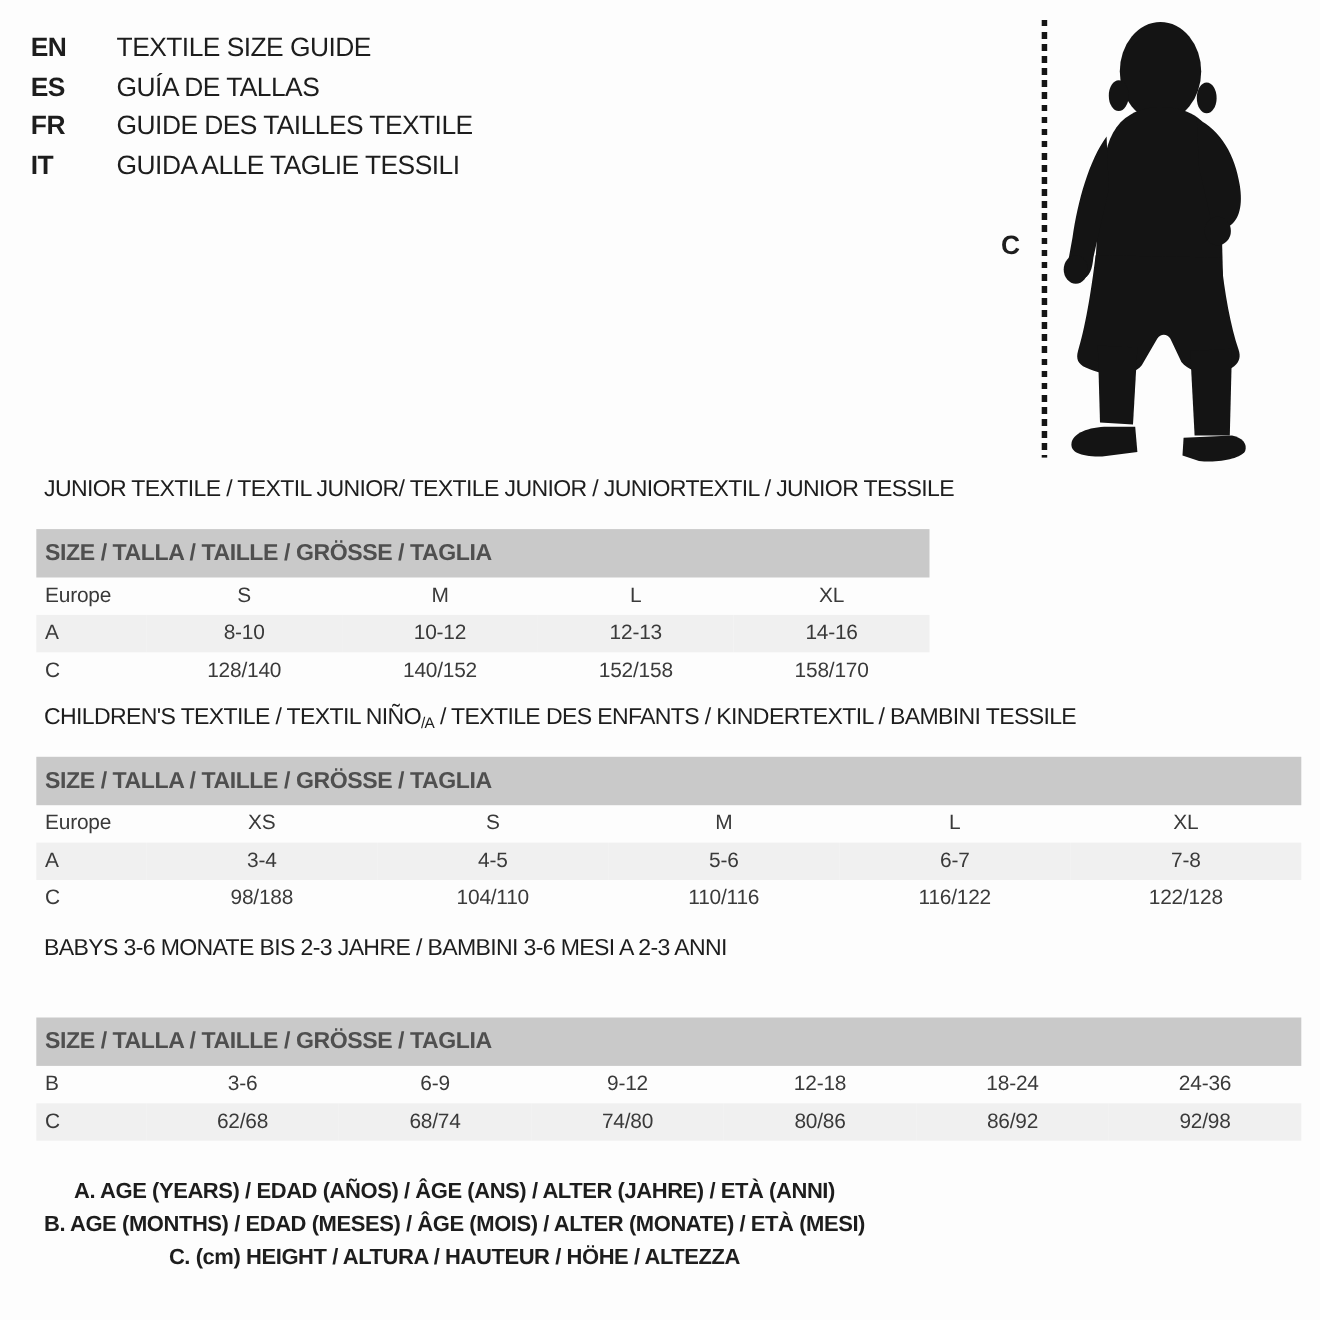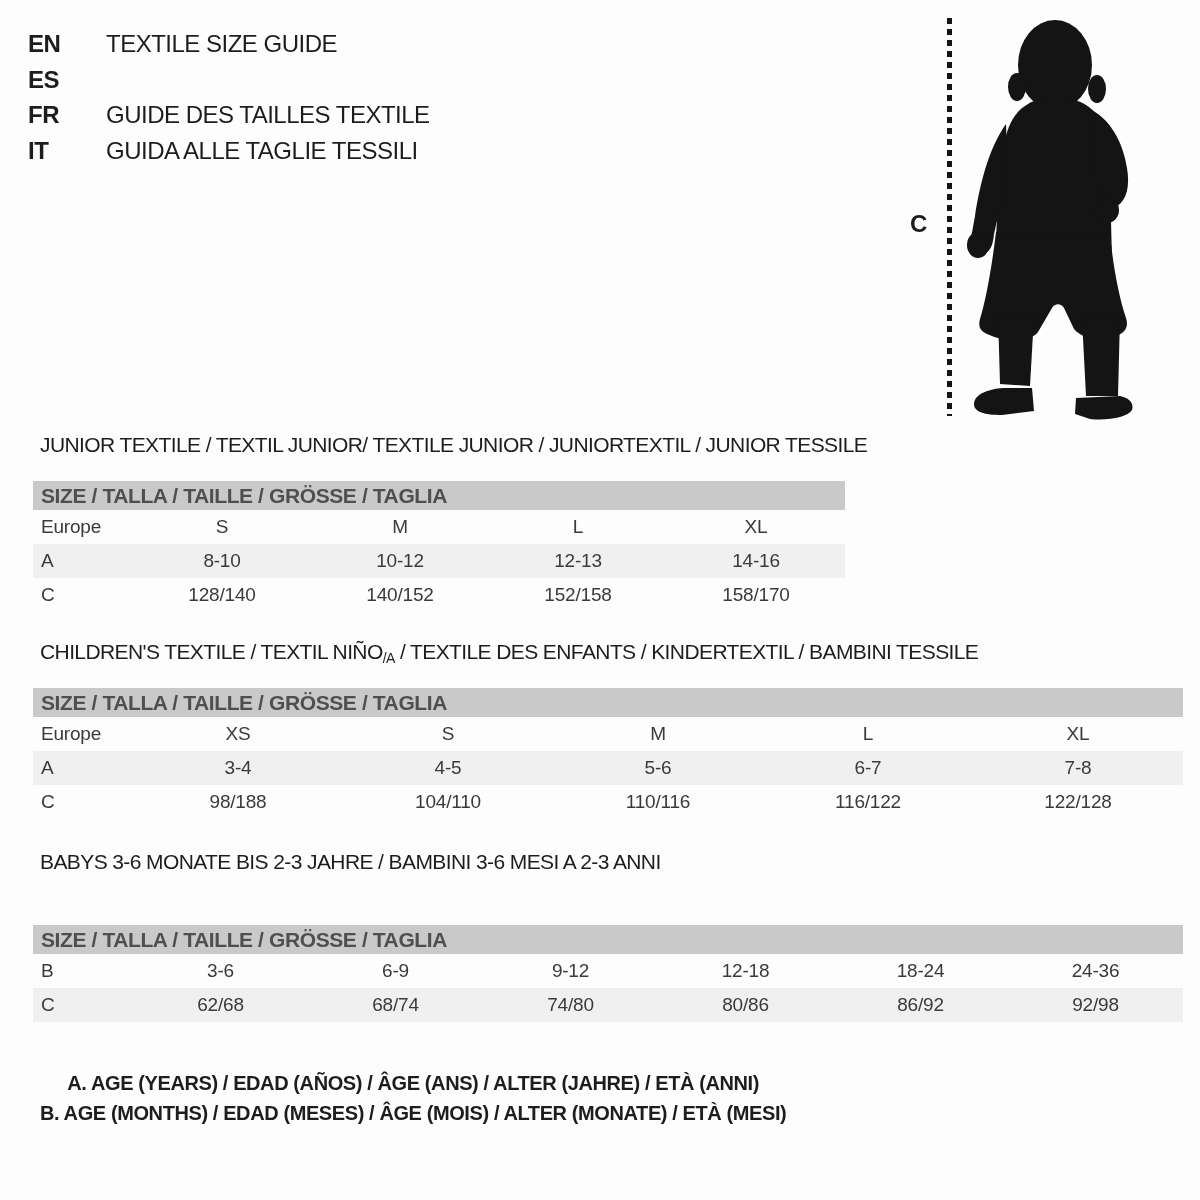--- a/index.html
+++ b/index.html
@@ -28,21 +28,21 @@
     position:absolute;font-size:21px;font-weight:400;letter-spacing:-0.6px;
     white-space:nowrap;color:var(--text-dark,#1d1d1d);line-height:24px;
   }
   .sec-heading .sub{font-size:14px;position:relative;top:4px;}
   .sec-heading.two-line{line-height:33px;}
   
   table.size-table{
     position:absolute;border-collapse:collapse;table-layout:fixed;
   }
   table.size-table th.band{
-    background:var(--band-bg,#c9c9c9);height:29px;text-align:left;
+    background:var(--band-bg,#c9c9c9);height:44px;text-align:left;
     padding:0 0 0 8px;font-size:21px;font-weight:700;letter-spacing:-0.4px;
     color:var(--band-text,#4f4f4f);
   }
   table.size-table td{
     height:34px;text-align:center;font-size:19px;font-weight:400;
     letter-spacing:-0.2px;color:var(--table-text,#3a3a3a);padding:0;
     vertical-align:middle;
   }
   table.size-table td.lbl{text-align:left;padding-left:8px;}
   table.size-table tbody tr:nth-child(even) td{background:var(--zebra-row,#f0f0f0);}
@@ -55,20 +55,21 @@
 
 <div class="page">
 
   <div class="lang-list">
     <div class="lang-row">
       <span class="lang-code">EN</span>
       <span class="lang-title">TEXTILE SIZE GUIDE</span>
     </div>
     <div class="lang-row">
       <span class="lang-code">ES</span>
+      <span class="lang-title">GUÍA DE TALLAS</span>
     </div>
     <div class="lang-row">
       <span class="lang-code">FR</span>
       <span class="lang-title">GUIDE DES TAILLES TEXTILE</span>
     </div>
     <div class="lang-row">
       <span class="lang-code">IT</span>
       <span class="lang-title">GUIDA ALLE TAGLIE TESSILI</span>
     </div>
   </div>
@@ -209,15 +210,16 @@
         <td>80/86</td>
         <td>86/92</td>
         <td>92/98</td>
       </tr>
     </tbody>
   </table>
 
   <div class="legend">
     <div class="legend-line">A. AGE (YEARS) / EDAD (AÑOS) / ÂGE (ANS) / ALTER (JAHRE) / ETÀ (ANNI)</div>
     <div class="legend-line">B. AGE (MONTHS) / EDAD (MESES) / ÂGE (MOIS) / ALTER (MONATE) / ETÀ (MESI)</div>
+    <div class="legend-line">C. (cm) HEIGHT / ALTURA / HAUTEUR / HÖHE / ALTEZZA</div>
   </div>
 
 </div>
 
 </body></html>

